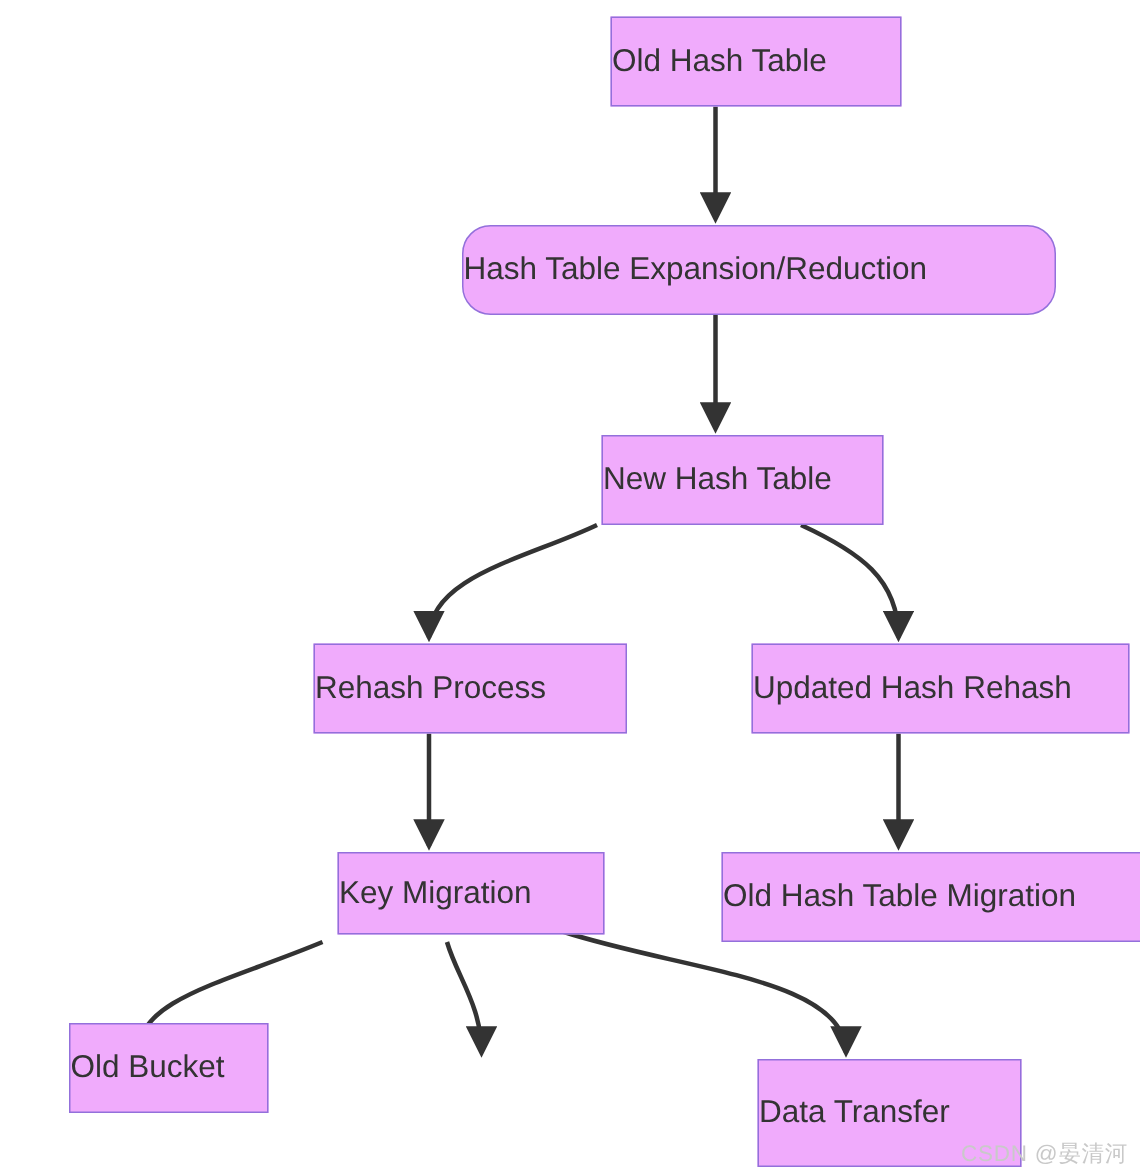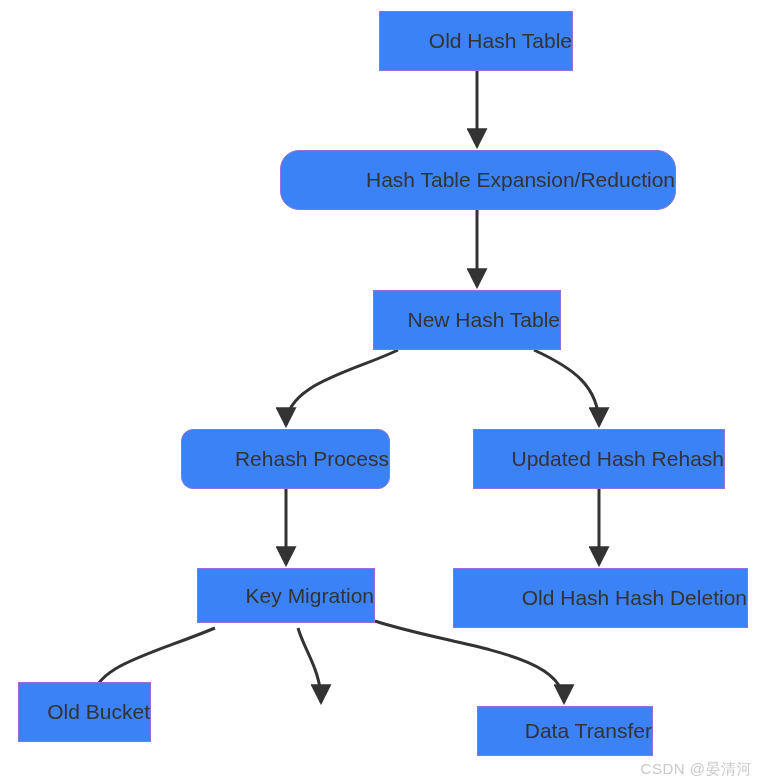--- a/index.html
+++ b/index.html
@@ -23,41 +23,42 @@
     height: 782px;
   }
   .edge {
     fill: none;
     stroke: #333333;
     stroke-width: 3;
   }
   .node {
     position: absolute;
     box-sizing: border-box;
-    background: #3b82f6;
+    background: #f0abfc;
     border: 1.5px solid #9370DB;
     color: #333333;
     font-size: 21px;
     display: flex;
     align-items: center;
-    justify-content: flex-end;
+    justify-content: flex-start;
     text-align: center;
     white-space: nowrap;
+    margin-left: 28px;
   }
   
   .n-old-hash-table          { left: 379px; top: 11px;  width: 194px; height: 60px; }
   .n-expansion-reduction     { left: 280px; top: 150px; width: 396px; height: 60px; border-radius: 19px; }
   .n-new-hash-table          { left: 373px; top: 290px; width: 188px; height: 60px; }
-  .n-rehash-process          { left: 181px; top: 429px; width: 209px; height: 60px; border-radius: 12px; }
+  .n-rehash-process          { left: 181px; top: 429px; width: 209px; height: 60px; }
   .n-updated-hash-table      { left: 473px; top: 429px; width: 252px; height: 60px; }
   .n-key-migration           { left: 197px; top: 568px; width: 178px; height: 55px; }
   .n-old-hash-table-deletion { left: 453px; top: 568px; width: 295px; height: 60px; }
   .n-old-bucket              { left: 18px;  top: 682px; width: 133px; height: 60px; }
   .n-new-bucket              { left: 242px; top: 706px; width: 159px; height: 60px; }
-  .n-data-transfer           { left: 477px; top: 706px; width: 176px; height: 50px; padding-left: 48px; }
+  .n-data-transfer           { left: 477px; top: 706px; width: 176px; height: 72px; }
   .watermark {
     position: absolute;
     right: 8px;
     bottom: 3px;
     font-size: 15px;
     color: #c9c9c9;
     letter-spacing: 0.5px;
     white-space: nowrap;
     text-align: right;
   }
@@ -96,21 +97,21 @@
   <div class="node n-rehash-process">
     <span>Rehash Process</span>
   </div>
   <div class="node n-updated-hash-table">
     <span>Updated Hash Rehash</span>
   </div>
   <div class="node n-key-migration">
     <span>Key Migration</span>
   </div>
   <div class="node n-old-hash-table-deletion">
-    <span>Old Hash Hash Deletion</span>
+    <span>Old Hash Table Migration</span>
   </div>
   <div class="node n-old-bucket">
     <span>Old Bucket</span>
   </div>
   <div class="node n-data-transfer">
     <span>Data Transfer</span>
   </div>
 
   <div class="watermark">CSDN @晏清河</div>
 

